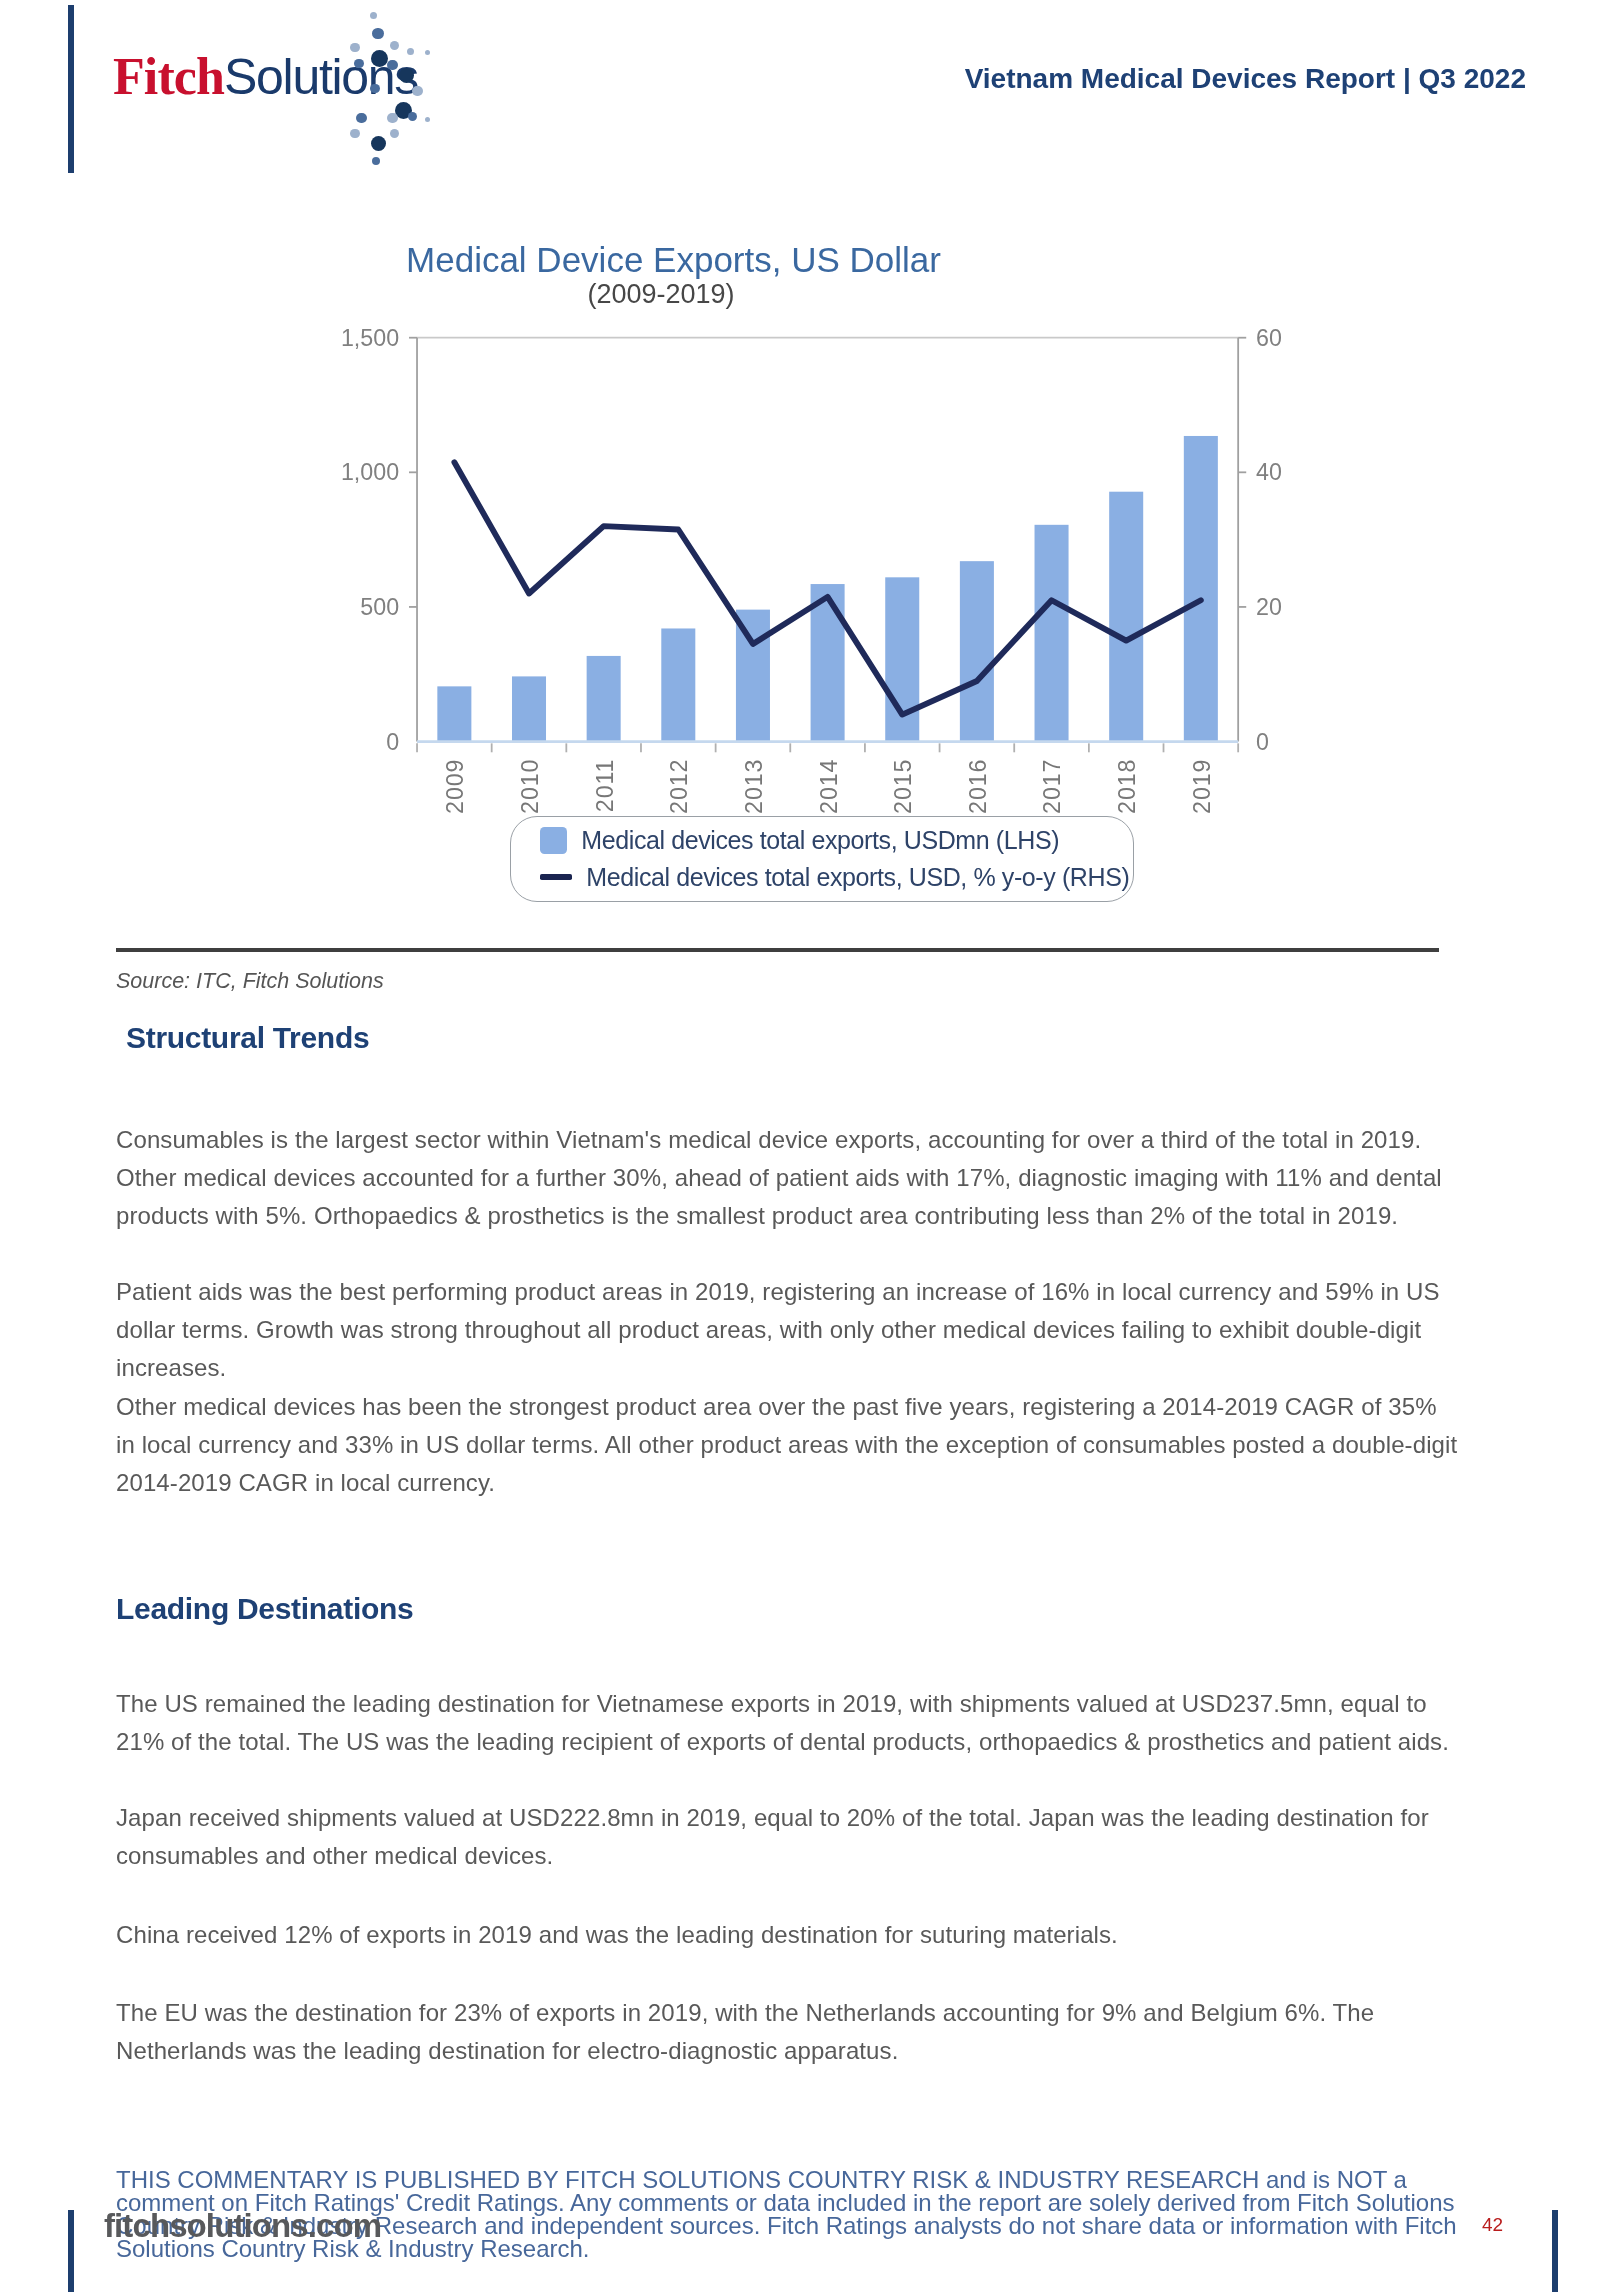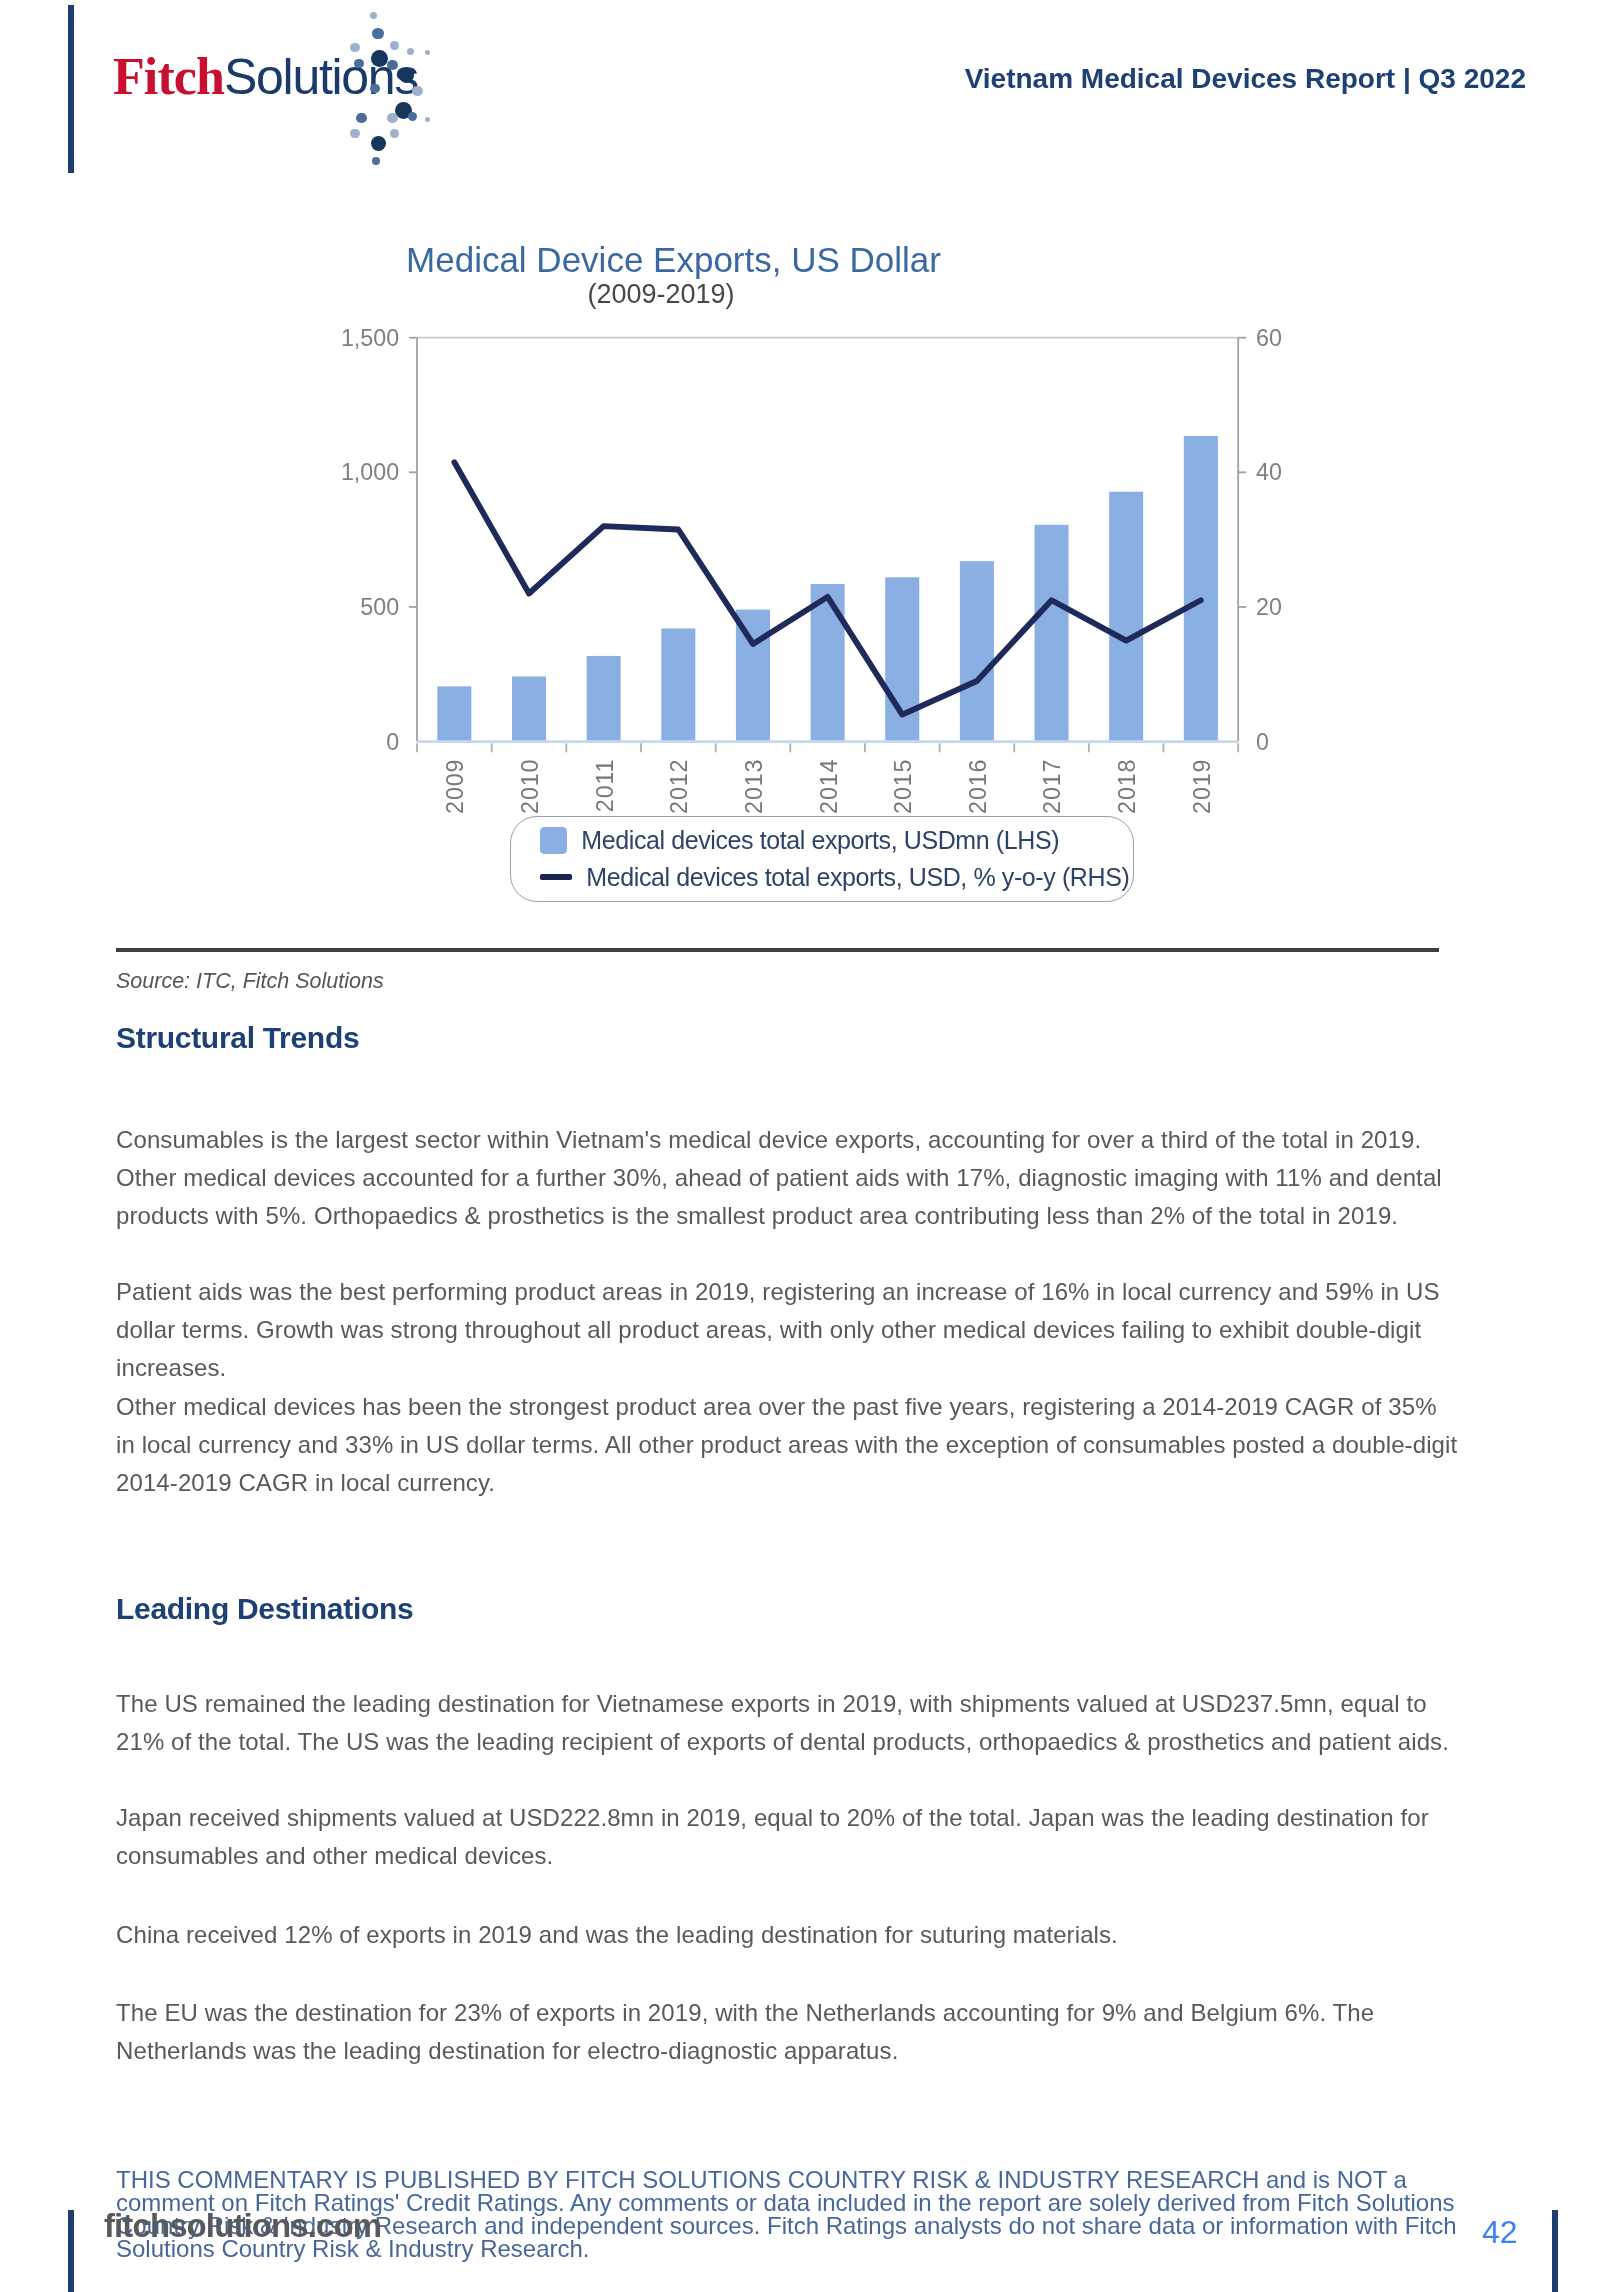--- a/index.html
+++ b/index.html
@@ -33,37 +33,37 @@
     display:flex; flex-direction:column; justify-content:center; gap:7.2px; padding-left:29px; }
   .legend-row { display:flex; align-items:center; gap:14.3px; }
   .legend-row .txt { font-size:25px; color:#2e4368; letter-spacing:-0.4px; }
   .swatch-bar { width:27px; height:27px; background:#8aafe3; border-radius:4.5px; }
   .swatch-line { width:32px; height:6.3px; background:#1a2450; border-radius:1.8px; }
 
   .rule { position:absolute; left:116px; top:948px; width:1323px; height:3.6px; background:#3f3f3f; }
   .source { position:absolute; left:116px; top:969px; font-size:21.5px; font-style:italic; color:#555555; }
 
   h2.sec { position:absolute; left:116px; margin:0; font-size:30px; font-weight:bold; color:#1e4175; letter-spacing:-0.3px;}
-  #sec-heading-0 { top:1021px; }
+  #sec-heading-0 { top:1021px;margin-left:10px; }
   #sec-heading-1 { top:1592px; }
   p.body { position:absolute; left:116px; width:1345px; margin:0;
            font-size:24px; line-height:38px; color:#595959; letter-spacing:0.1px;}
   #para-0 { top:1121px; }
   #para-1 { top:1273px; }
   #para-2 { top:1388px; }
   #para-3 { top:1685px; }
   #para-4 { top:1799px; }
   #para-5 { top:1916px; }
   #para-6 { top:1994px; }
 
   .disclaimer { position:absolute; left:116px; top:2168px; width:1341px;
                 font-size:24px; line-height:23px; color:#47679a; }
   .site { position:absolute; left:104px; top:2207px; font-size:33px; font-weight:bold;
           color:#58595b; letter-spacing:-0.9px; }
-  .pagenum { position:absolute; left:1482px; top:2214px; font-size:32px; color:#3b82f6; }
+  .pagenum { position:absolute; left:1482px; top:2214px; font-size:19px; color:#b91c1c; }
 </style>
 </head>
 <body>
 
 <div class="page">
 
   <div id="vbar-top-left" class="vbar"></div>
 
   <div class="logo">
     <span class="fitch">Fitch</span><span class="solutions">Solutions</span>

